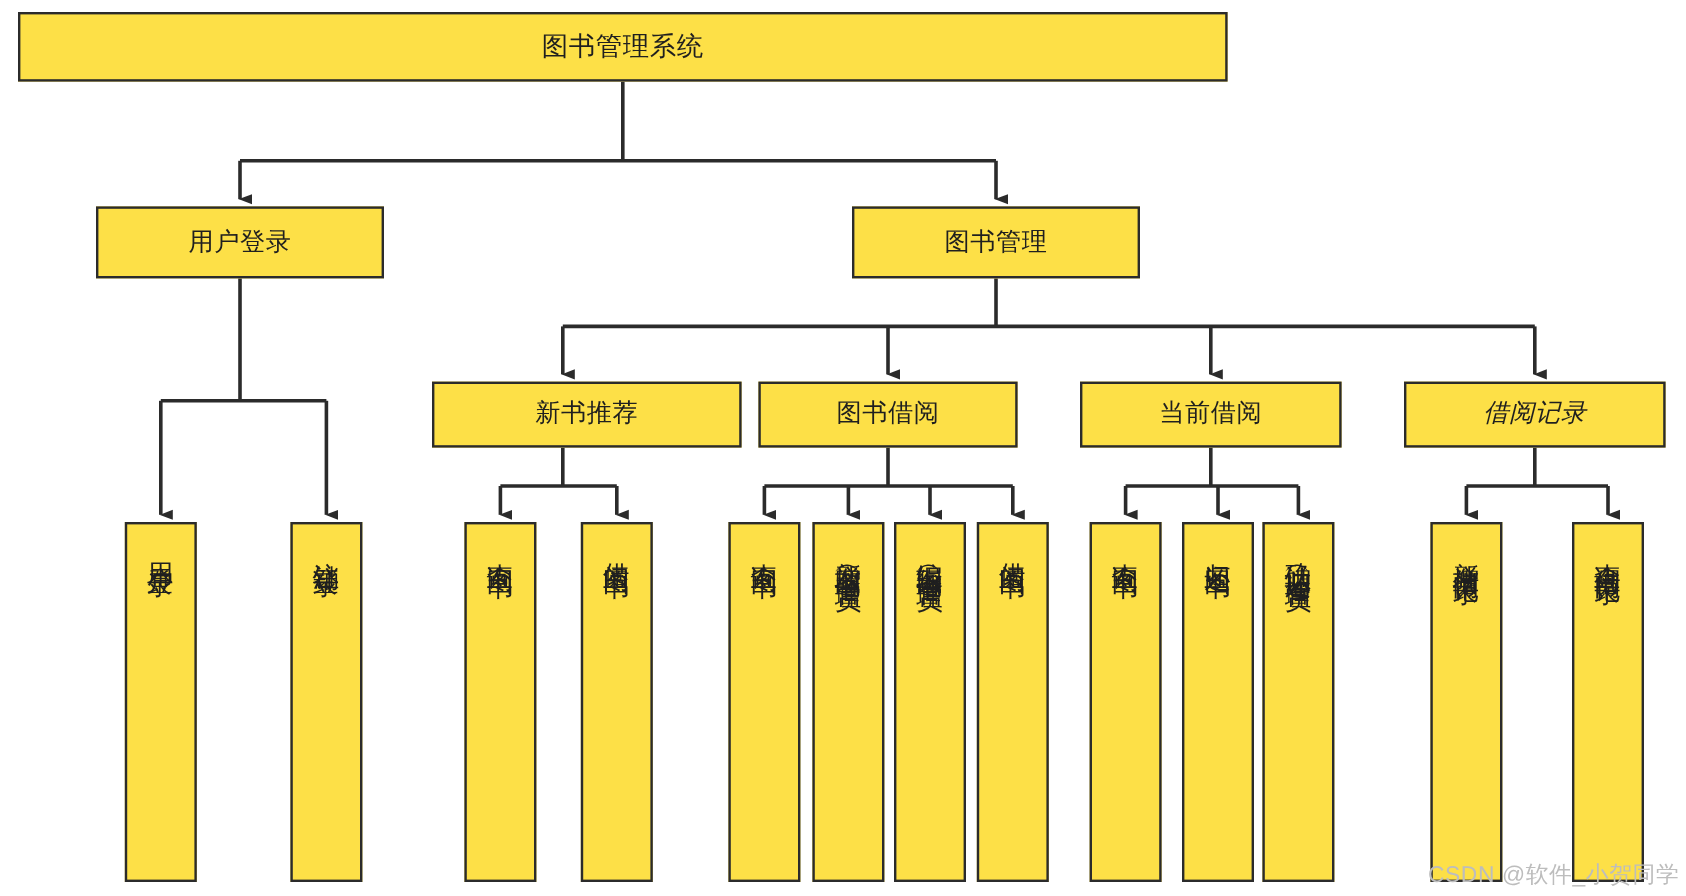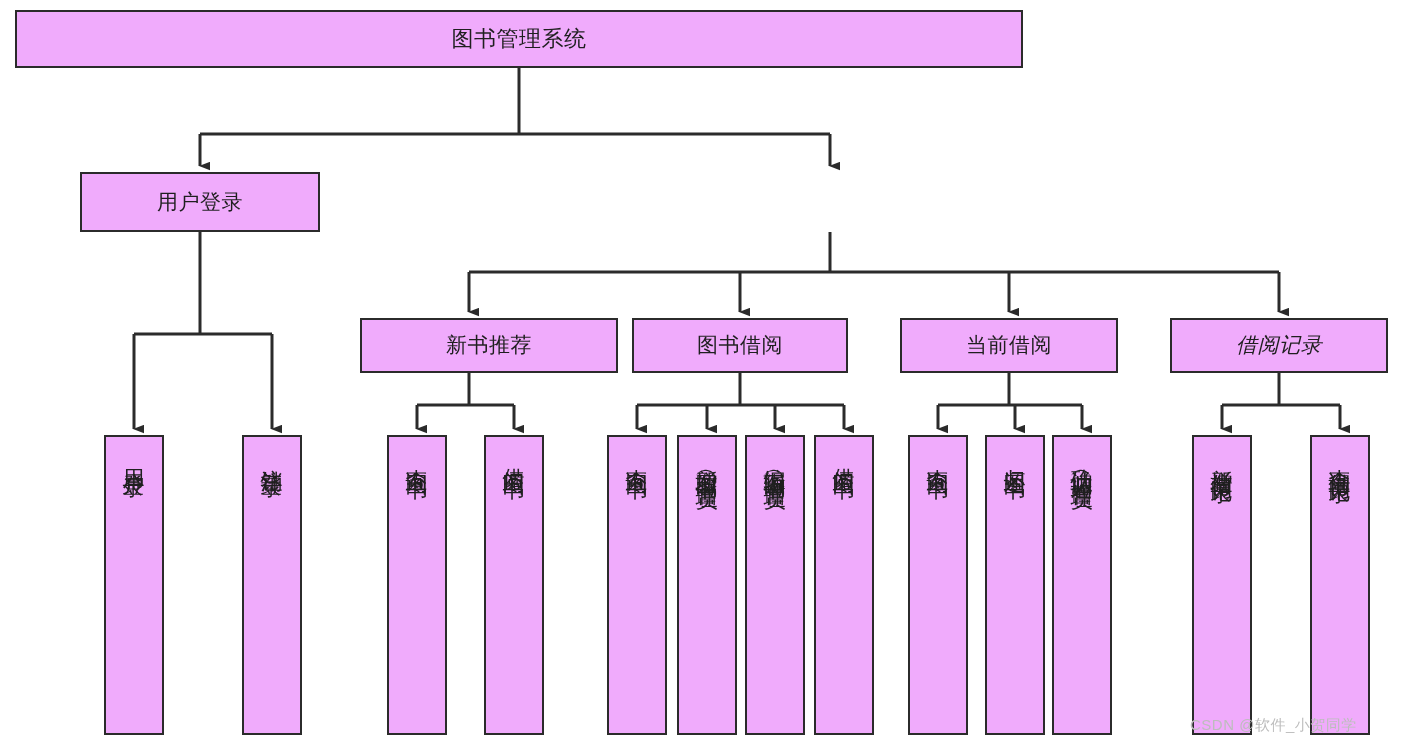--- a/index.html
+++ b/index.html
@@ -22,21 +22,21 @@
     position: absolute;
     left: 0;
     top: 0;
     width: 1405px;
     height: 747px;
     pointer-events: none;
   }
   .node {
     position: absolute;
     box-sizing: border-box;
-    background: #f0abfc;
+    background: #fde047;
     border: 2px solid #2b2b2b;
     display: flex;
     align-items: center;
     justify-content: center;
     text-align: left;
     color: #1f1f1f;
     z-index: 3;
   }
   .node-label {
     display: block;
@@ -60,21 +60,21 @@
     writing-mode: vertical-rl;
     text-orientation: upright;
     font-size: 22px;
     line-height: 1.05;
     letter-spacing: 3px;
     white-space: nowrap;
   }
   #watermark {
     position: absolute;
     color: #bdbdbd;
-    font-size: 15px;
+    font-size: 19px;
     letter-spacing: 0.5px;
     white-space: nowrap;
     z-index: 6;
   }
 </style>
 </head>
 <body>
 
 <div id="diagram-root">
 
@@ -128,20 +128,23 @@
     </g>
   </svg>
 
   <div class="node root horizontal" style="left: 15px; top: 10px; width: 1008px; height: 58px;">
     <span class="node-label">图书管理系统</span>
   </div>
 
   <div class="node horizontal" style="left: 80px; top: 172px; width: 240px; height: 60px;">
     <span class="node-label">用户登录</span>
   </div>
+  <div class="node horizontal" style="left: 710px; top: 172px; width: 240px; height: 60px;">
+    <span class="node-label">图书管理</span>
+  </div>
 
   <div class="node horizontal" style="left: 360px; top: 318px; width: 258px; height: 55px;">
     <span class="node-label">新书推荐</span>
   </div>
   <div class="node horizontal" style="left: 900px; top: 318px; width: 218px; height: 55px;">
     <span class="node-label">当前借阅</span>
   </div>
   <div class="node horizontal" style="left: 632px; top: 318px; width: 216px; height: 55px;">
     <span class="node-label">图书借阅</span>
   </div>

